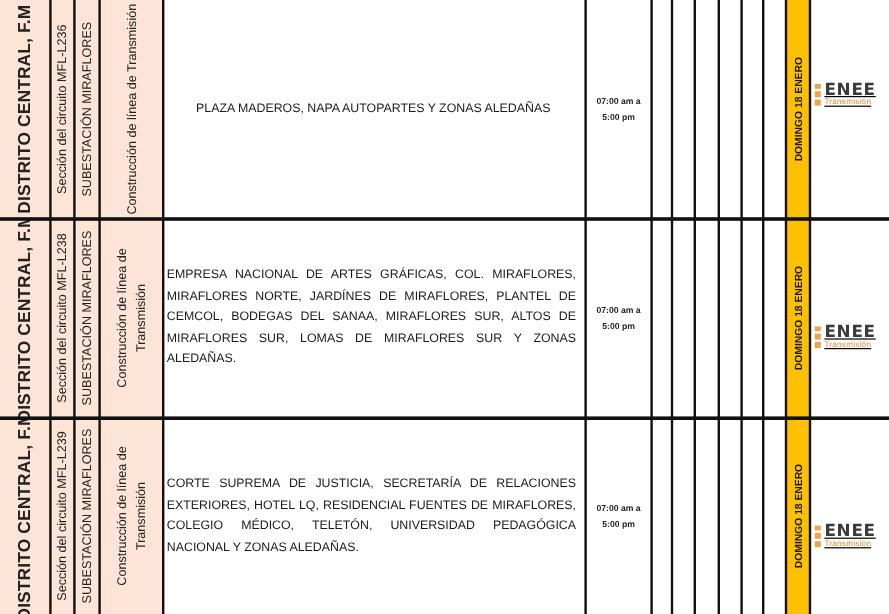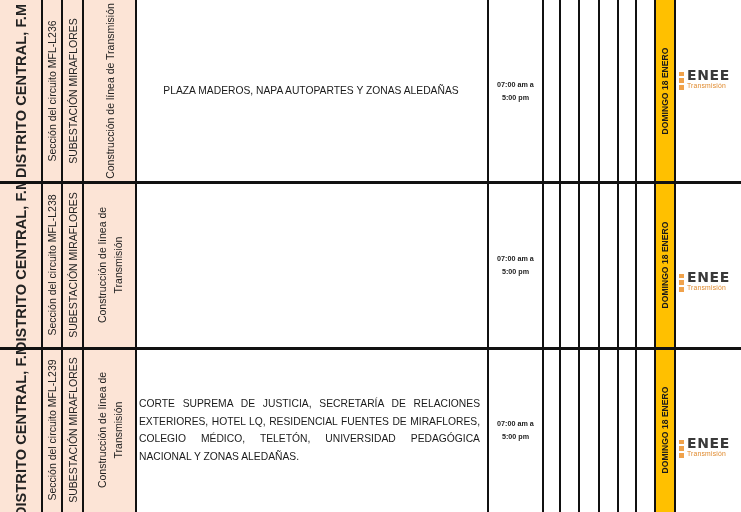--- a/index.html
+++ b/index.html
@@ -15,21 +15,21 @@
   .vert { position:absolute; left:50%; top:50%; transform:translate(-50%,-50%) rotate(-90deg); white-space:nowrap; text-align:center; color:#222; }
   .v-district { font-weight:bold; font-size:14.5px; letter-spacing:0.1px; }
   .v-section { font-size:10.5px; }
   .v-station { font-size:10.5px; }
   .v-work { font-size:10.5px; line-height:16px; white-space:normal; width:180px; }
   .v-date { font-weight:bold; font-size:8.6px; color:#1a1a1a; }
   .desc { position:absolute; left:138px; width:346px; top:0; bottom:0; display:flex; align-items:center; font-size:10.3px; color:#1a1a1a; line-height:17.5px; }
   .desc.center { justify-content:center; text-align:right; }
   .desc.justify span { text-align:justify; text-align-last:left; display:block; padding:0 4px 0 1px; }
   .time { position:absolute; left:489px; width:53px; top:0; bottom:0; display:flex; flex-direction:column; align-items:center; justify-content:center; font-size:7.2px; font-weight:bold; color:#222; line-height:13px; }
-  .logo { position:absolute; left:679px; width:62px; display:flex; align-items:flex-end; }
+  .logo { position:absolute; left:679px; width:62px; display:flex; align-items:center;text-decoration:underline; }
   .logo .mark { width:5px; height:18px; margin-right:3px; position:relative; }
   .logo .mark i { position:absolute; left:0; width:5px; background:#F0A24B; display:block; }
   .logo .txt { display:flex; flex-direction:column; line-height:1; }
   .logo .enee { font-family:"DejaVu Sans", sans-serif; font-size:14px; font-weight:bold; color:#3a3a3a; letter-spacing:0.6px; }
   .logo .sub { font-size:6.8px; color:#E08A2E; margin-top:1px; letter-spacing:0.2px; }
 </style>
 </head>
 <body>
 
 <div class="tbl">
@@ -77,20 +77,23 @@
       <div class="vert v-district">DISTRITO CENTRAL, F.M</div>
     </div>
     <div class="cell" style="left:42px;width:20px;">
       <div class="vert v-section">Sección del circuito MFL-L238</div>
     </div>
     <div class="cell" style="left:62px;width:21px;">
       <div class="vert v-station">SUBESTACIÓN MIRAFLORES</div>
     </div>
     <div class="cell" style="left:83px;width:53px;">
       <div class="vert v-work" style="width:120px;">Construcción de línea de Transmisión</div>
+    </div>
+    <div class="desc justify">
+      <span>EMPRESA NACIONAL DE ARTES GRÁFICAS, COL. MIRAFLORES, MIRAFLORES NORTE, JARDÍNES DE MIRAFLORES, PLANTEL DE CEMCOL, BODEGAS DEL SANAA, MIRAFLORES SUR, ALTOS DE MIRAFLORES SUR, LOMAS DE MIRAFLORES SUR Y ZONAS ALEDAÑAS.</span>
     </div>
     <div class="time">
       <span>07:00 am a</span>
       <span>5:00 pm</span>
     </div>
     <div class="cell yellow" style="left:655px;width:20px;">
       <div class="vert v-date">DOMINGO 18 ENERO</div>
     </div>
     <div class="logo" style="top:88px;">
       <div class="mark">

